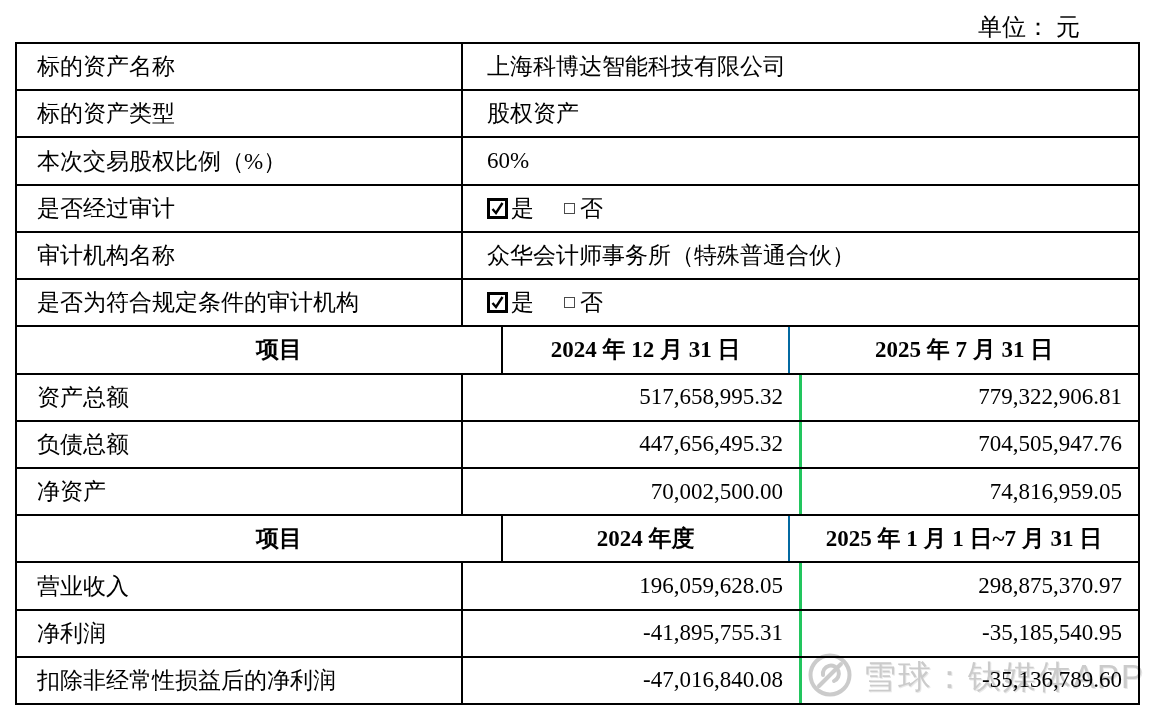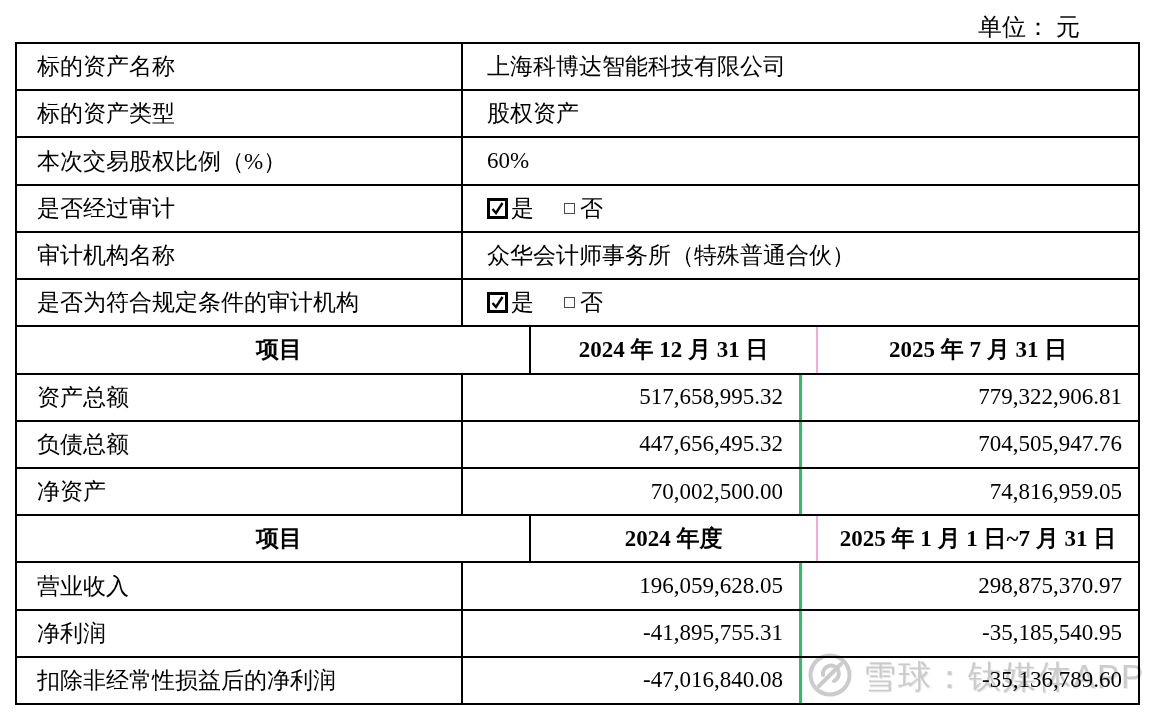--- a/index.html
+++ b/index.html
@@ -61,22 +61,22 @@
     display: flex; align-items: center;
     font-size: 23px;
     min-width: 0;
     overflow: hidden;
     white-space: nowrap;
   }
   .c-label  { width: 444px; padding-left: 20px; }
   .c-value  { flex: 1; border-left: 2px solid #000; padding-left: 24px; }
   .c-item   { width: 444px; padding-left: 20px; }
   .c-head1  { width: 444px; justify-content: center; font-weight: 700; margin-left: 40px; }
-  .c-head2  { width: 287px; border-left: 2px solid #000; justify-content: center; font-weight: 700; margin-left: 28px; }
-  .c-head3  { flex: 1; border-left: 2px solid #f9a8d4; justify-content: center; font-weight: 700; }
+  .c-head2  { width: 287px; border-left: 2px solid #000; justify-content: center; font-weight: 700; }
+  .c-head3  { flex: 1; border-left: 2px solid #0369a1; justify-content: center; font-weight: 700; }
   .c-num2   { width: 338px; border-left: 2px solid #000; justify-content: flex-end; padding-right: 16px; }
   .c-num3   { flex: 1; border-left: 3px solid #22c55e; justify-content: flex-end; padding-right: 16px; padding-left: 15px; }
 
   
   .cb-group { display: flex; align-items: center; }
   .cb-opt { display: flex; align-items: center; }
   .cb-opt + .cb-opt { margin-left: 30px; }
   .cb-checked {
     width: 15px; height: 15px;
     border: 3px solid #000;

